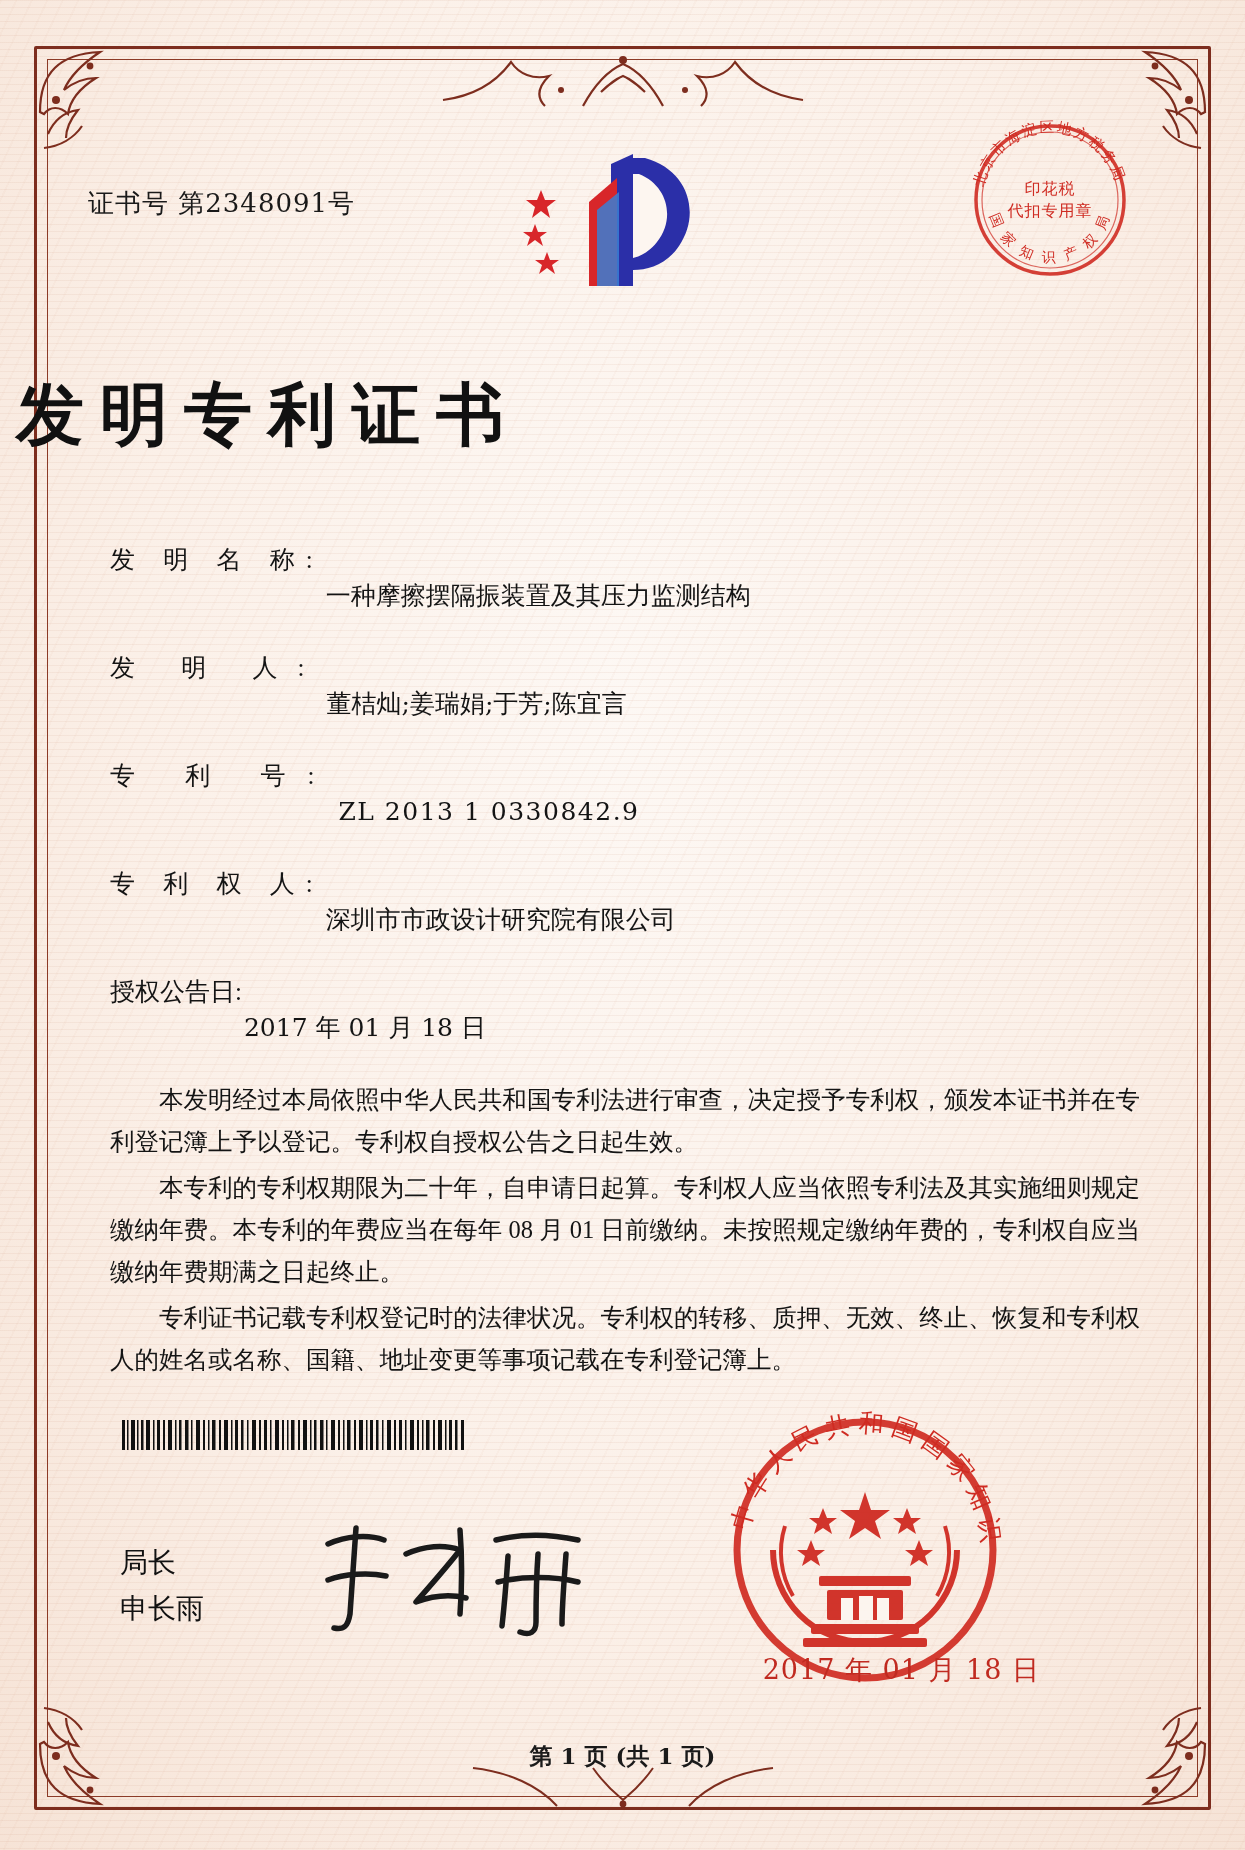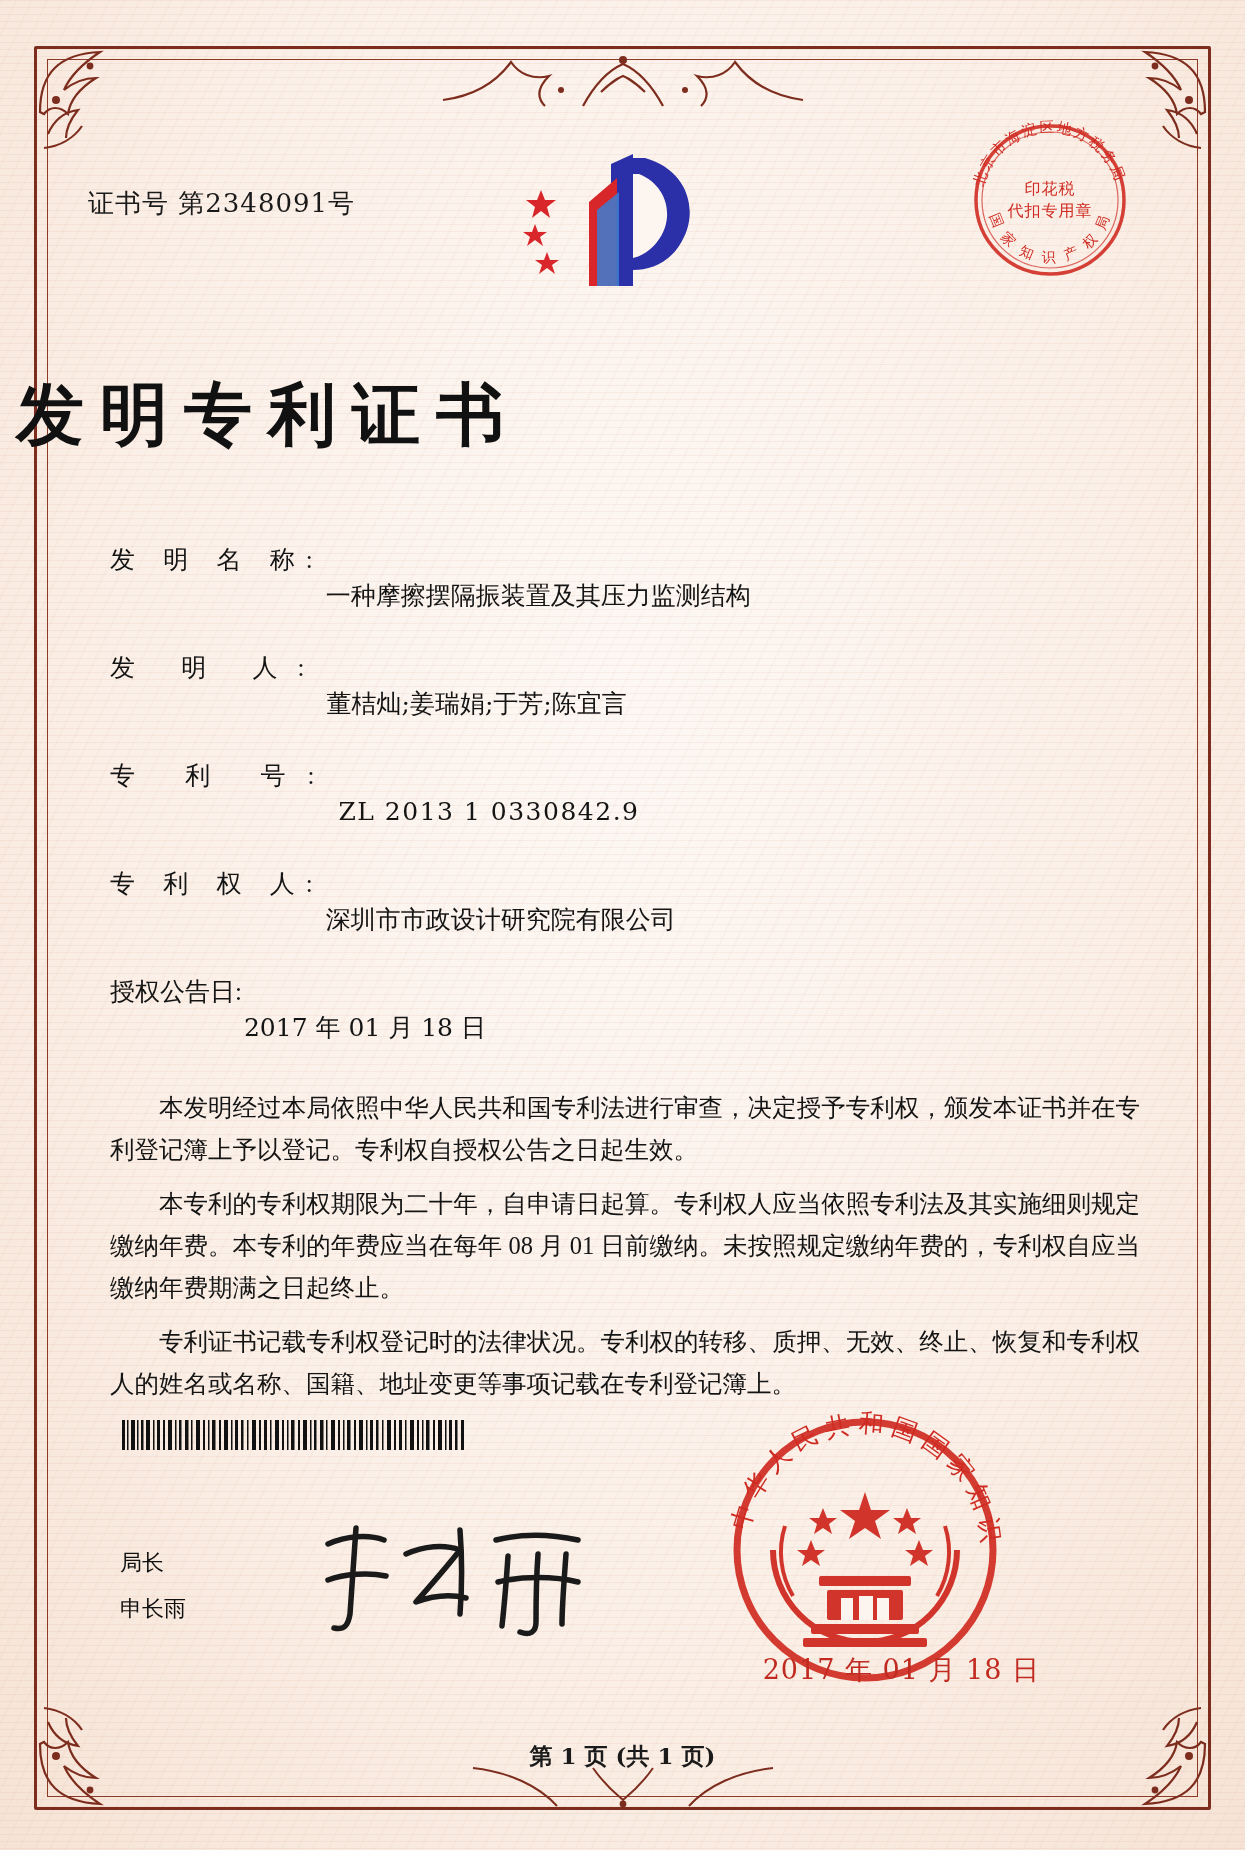--- a/index.html
+++ b/index.html
@@ -121,30 +121,30 @@
     font-family:"DejaVu Serif",serif;
     margin-top:36px;
   }
   .f-value.mono-gap{letter-spacing:1.5px;}
 
   .paras{
     position:absolute;left:110px;top:1075px;right:105px;
     font-size:24.5px;line-height:42px;color:#141414;
     text-align:justify;
   }
-  .paras p{margin:12px 0 2px 0;text-indent:2em;}
+  .paras p{margin:4px 0 2px 0;text-indent:2em;}
 
   .barcode{
     position:absolute;left:122px;top:1420px;
     width:345px;height:30px;
   }
 
   .sign-block{
     position:absolute;left:120px;top:1540px;
-    font-size:22px;line-height:46px;color:#111;
+    font-size:28px;line-height:46px;color:#111;
   }
   .signature{
     position:absolute;left:310px;top:1510px;
     width:290px;height:130px;
   }
 
   .big-stamp{
     position:absolute;right:230px;top:1400px;
     width:300px;height:300px;
   }

